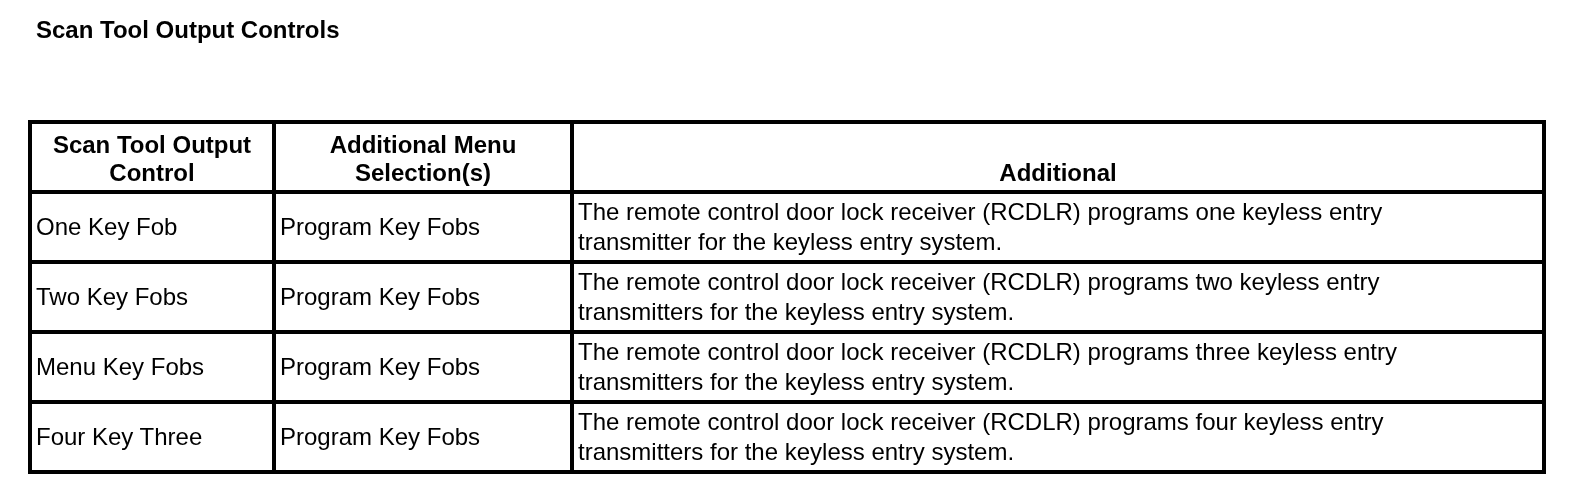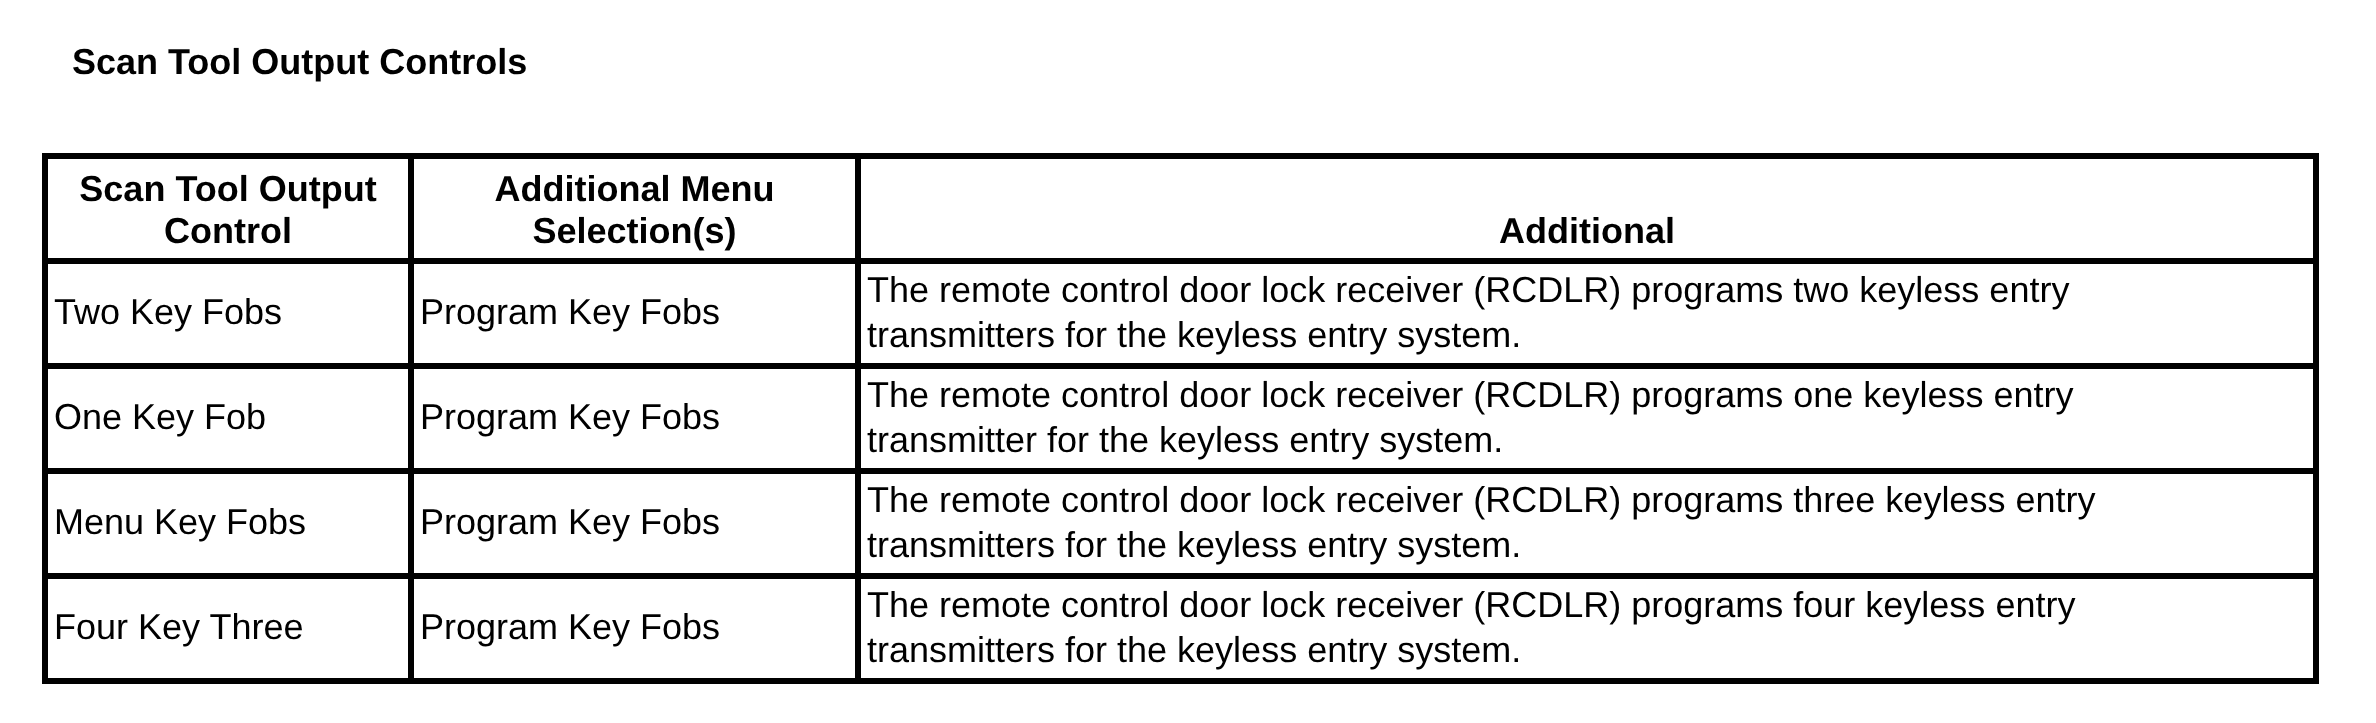--- a/index.html
+++ b/index.html
@@ -12,30 +12,30 @@
     height: 482px;
     position: relative;
     font-family: "Liberation Sans", sans-serif;
     color: #000000;
     overflow: hidden;
   }
   .page-title {
     position: absolute;
     left: 36px;
     top: 16px;
-    margin: 12px;
+    margin: 0;
     font-size: 24px;
     font-weight: bold;
     line-height: 28px;
     white-space: nowrap;
   }
   table.output-controls {
     position: absolute;
     left: 28px;
-    top: 102px;
+    top: 120px;
     width: 1514px;
     border-collapse: collapse;
     table-layout: fixed;
     padding-left: 45px;
   }
   table.output-controls th,
   table.output-controls td {
     border: 4px solid #000000;
     font-size: 24px;
     overflow: hidden;
@@ -75,31 +75,31 @@
     </colgroup>
     <thead>
       <tr>
         <th>Scan Tool Output Control</th>
         <th>Additional Menu Selection(s)</th>
         <th>Additional</th>
       </tr>
     </thead>
     <tbody>
       <tr>
+        <td>One Key Fob</td>
+        <td>Program Key Fobs</td>
+        <td>
+          <div class="desc">The remote control door lock receiver (RCDLR) programs one keyless entry transmitter for the keyless entry system.</div>
+        </td>
+      </tr>
+      <tr>
         <td>Two Key Fobs</td>
         <td>Program Key Fobs</td>
         <td>
           <div class="desc">The remote control door lock receiver (RCDLR) programs two keyless entry transmitters for the keyless entry system.</div>
-        </td>
-      </tr>
-      <tr>
-        <td>One Key Fob</td>
-        <td>Program Key Fobs</td>
-        <td>
-          <div class="desc">The remote control door lock receiver (RCDLR) programs one keyless entry transmitter for the keyless entry system.</div>
         </td>
       </tr>
       <tr>
         <td>Menu Key Fobs</td>
         <td>Program Key Fobs</td>
         <td>
           <div class="desc">The remote control door lock receiver (RCDLR) programs three keyless entry transmitters for the keyless entry system.</div>
         </td>
       </tr>
       <tr>

